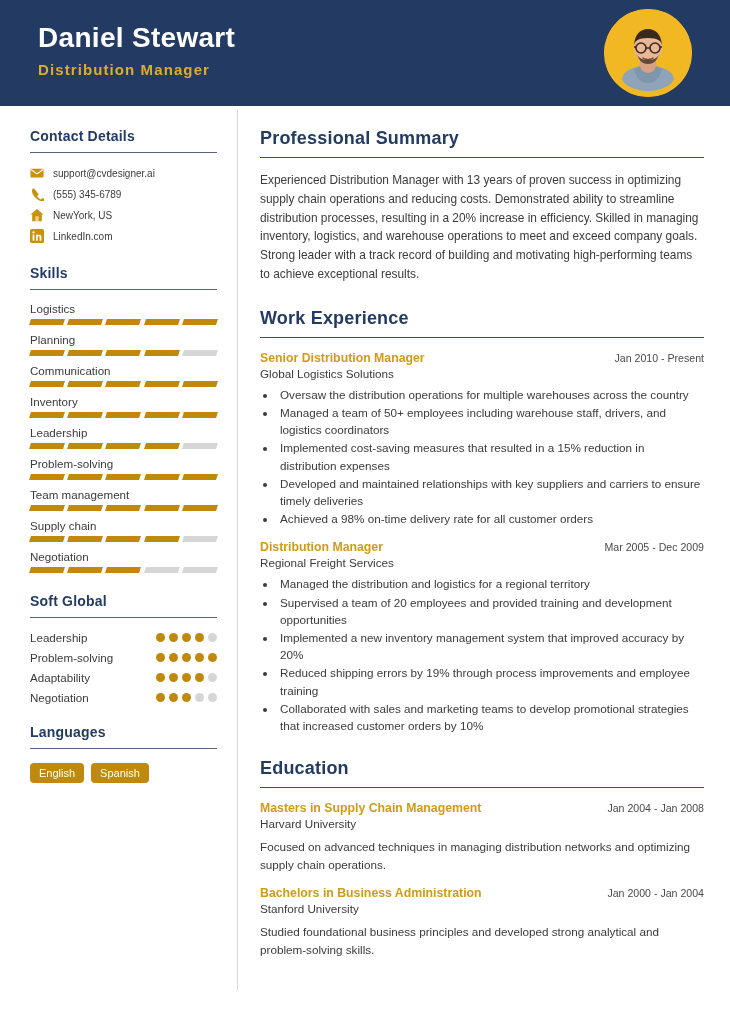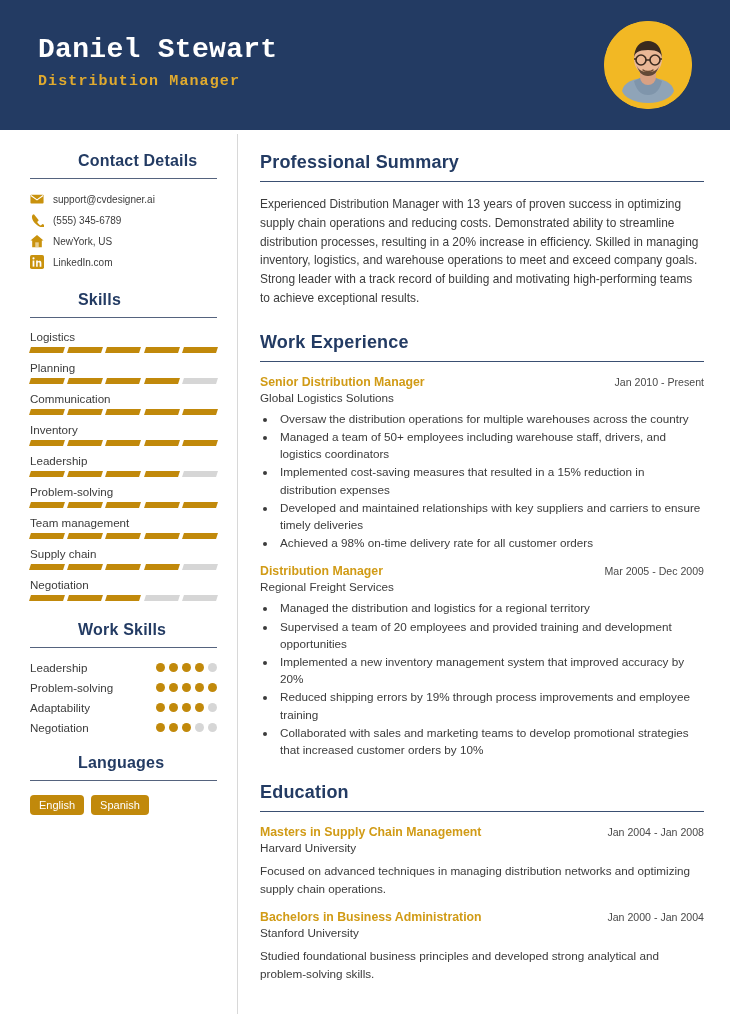--- a/index.html
+++ b/index.html
@@ -6,24 +6,23 @@
   html, body {
     width: 730px; height: 1024px;
     background: #ffffff;
     font-family: "Liberation Sans", sans-serif;
     -webkit-font-smoothing: antialiased;
   }
   .page { width: 730px; height: 1024px; position: relative; background:#fff; overflow:hidden; }
 
   
   .header {
-    height: 130px; background: #233b63;
+    height: 106px; background: #233b63;
     display: flex; align-items: center; justify-content: space-between;
     padding: 0 38px 0 38px;
-    font-family: Liberation Mono, monospace;
   }
   .header-left { padding-bottom: 6px; }
   .name {
     color: #ffffff; font-size: 28px; font-weight: bold;
     letter-spacing: .3px; line-height: 1.15;
   }
   .job-title {
     color: #e0aa2e; font-size: 15px; font-weight: bold;
     letter-spacing: 1.1px; margin-top: 6px;
   }
@@ -37,21 +36,21 @@
   
   .body { display: flex; height: 894px; }
   .sidebar { width: 237px; padding: 22px 20px 0 30px; position: relative; }
   .divider-v { width: 1px; background: #d8d8d8; height: 880px; margin-top: 4px; }
   .main { flex: 1; padding: 22px 26px 0 22px; }
 
   
   .sec-h {
     color: #233b63; font-weight: bold; letter-spacing: .2px;
   }
-  .sidebar .sec-h { font-size: 16px; margin-left: 48px; }
+  .sidebar .sec-h { font-size: 14px; }
   .main .sec-h { font-size: 18px; }
   .sec-rule { height: 1px; background: #3a4f72; margin-top: 8px; }
   .sidebar .sec-rule { background: #55637e; }
   .sec { margin-bottom: 4px; }
 
   
   .contact-list { margin-top: 13px; }
   .contact-row {
     display: flex; align-items: center; gap: 9px;
     margin-bottom: 7px; font-size: 10px; color: #3b3b3b;
@@ -283,21 +282,21 @@
                 <span class="seg on"></span>
                 <span class="seg on"></span>
                 <span class="seg "></span>
                 <span class="seg "></span>
               </div>
     </div>
           </div>
       </div>
 
       <div class="sec mt20">
-        <div class="sec-h">Work Skills</div>
+        <div class="sec-h">Soft Global</div>
         <div class="sec-rule"></div>
         <div class="soft" id="soft-list">
             <div class="soft-row">
       <span class="soft-label">Leadership</span>
       <span class="dots">
                 <span class="dot on"></span>
                 <span class="dot on"></span>
                 <span class="dot on"></span>
                 <span class="dot on"></span>
                 <span class="dot "></span>

